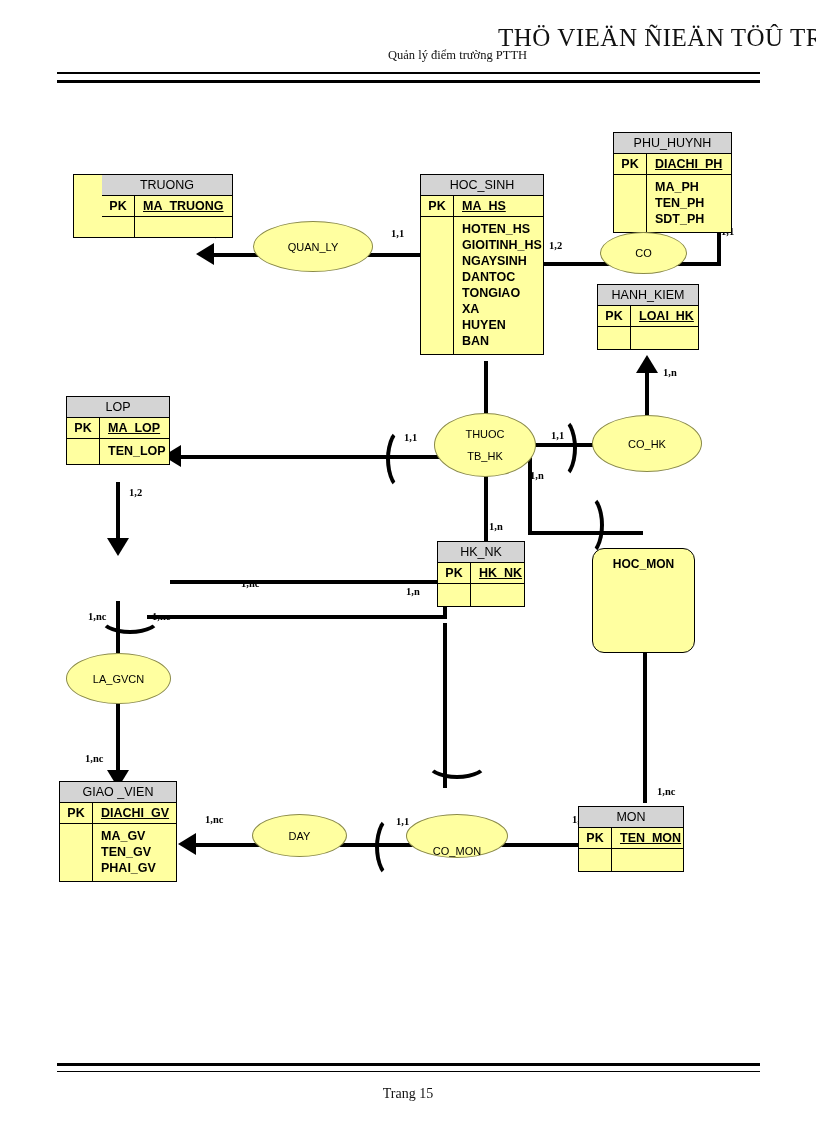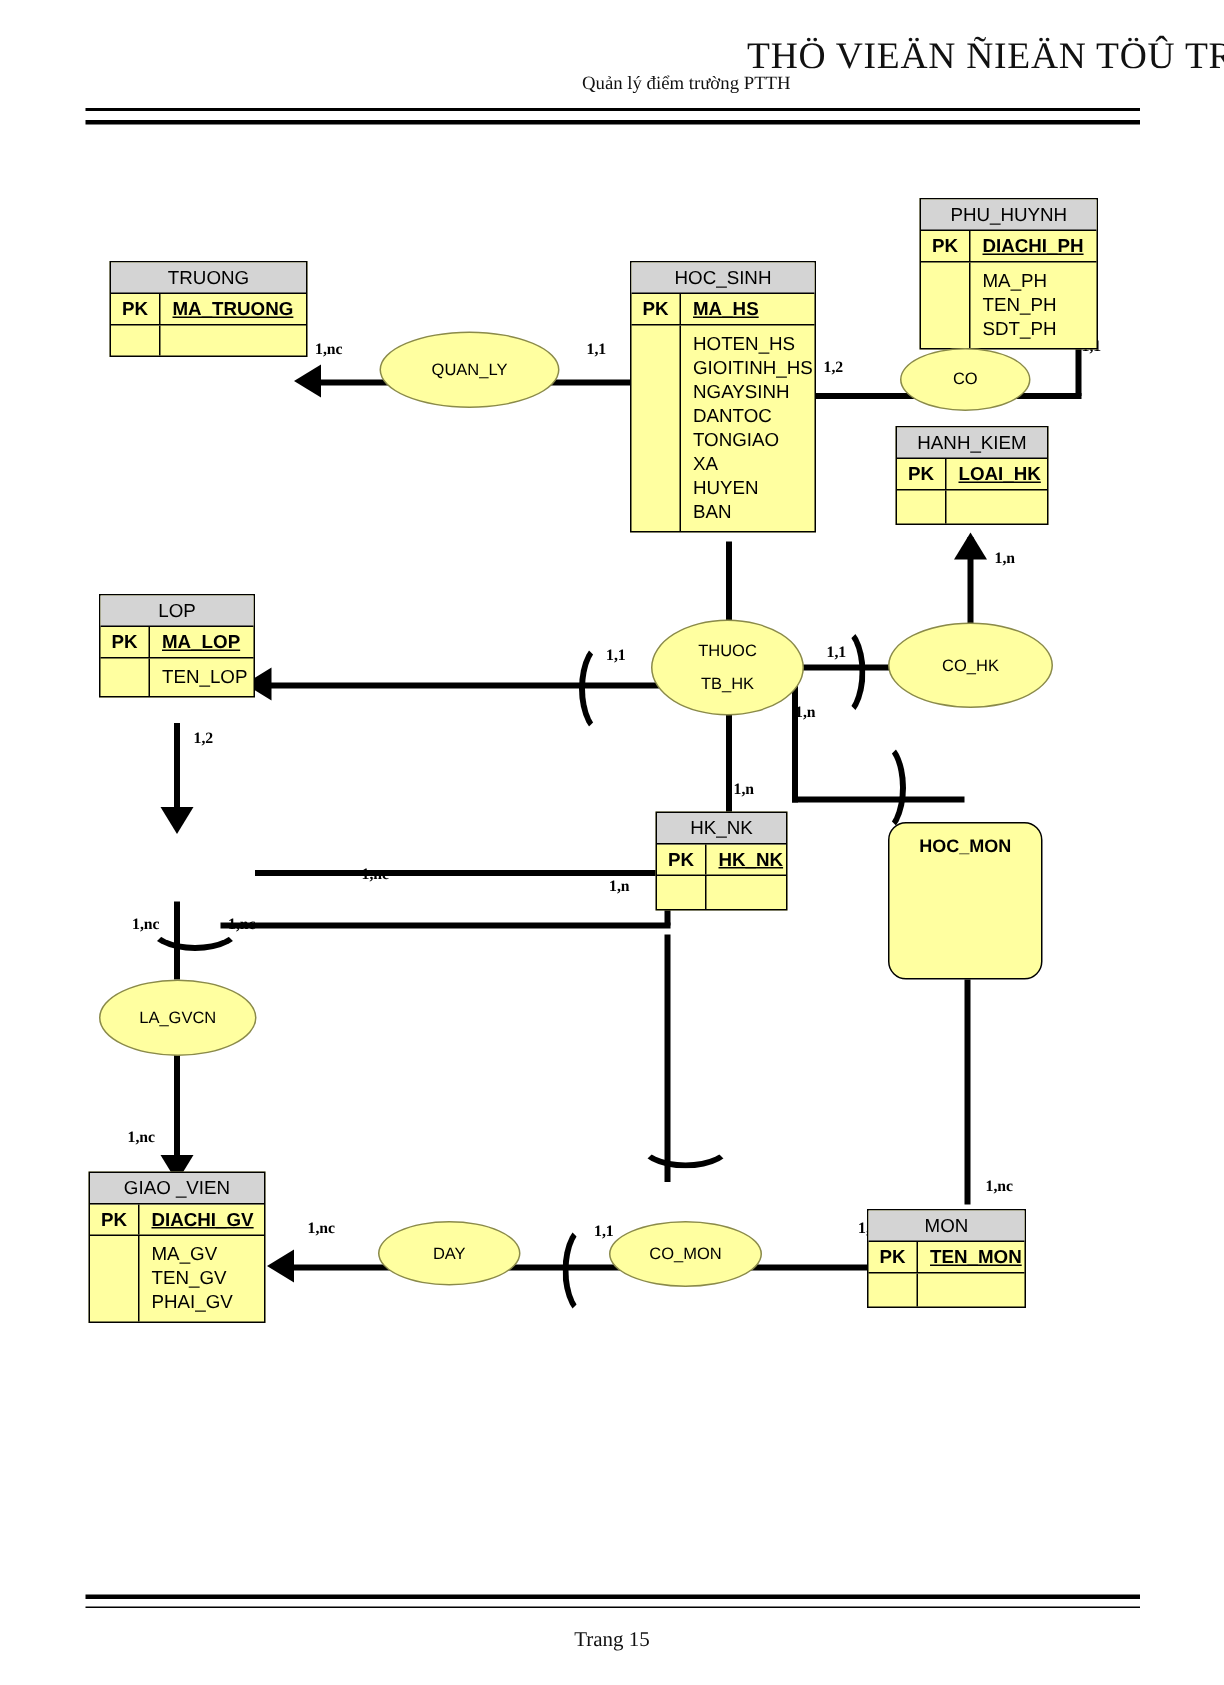--- a/index.html
+++ b/index.html
@@ -38,21 +38,21 @@
   }
 
   
   .entity{position:absolute;border:1.5px solid #000;background:#ffffa0;}
   .entity .ent-title{
     background:#d4d4d4;border-bottom:1.5px solid #000;
     text-align:center;font-size:12.5px;color:#000;
     padding:3px 0 3px 0;
   }
   .entity .ent-row{display:flex;border-bottom:1.5px solid #000;}
-  .entity .ent-row:last-child{border-bottom:none;}
+  .entity .ent-row:last-child{border-bottom:none;font-weight:bold;}
   .entity .pk-cell{
     width:32px;flex:0 0 32px;border-right:1.5px solid #000;
     font-size:12.5px;font-weight:bold;text-align:center;padding:3px 0;
   }
   .entity .pk-name{
     flex:1;font-size:12.5px;font-weight:bold;text-decoration:underline;
     padding:3px 0 3px 8px;
   }
   .entity .attr-cell{
     flex:1;font-size:12.5px;padding:4px 0 5px 8px;line-height:16px;
@@ -170,21 +170,21 @@
   <div class="card" style="left:129px;top:487px;">1,2</div>
   <div class="card" style="left:241px;top:578px;">1,nc</div>
   <div class="card" style="left:88px;top:611px;">1,nc</div>
   <div class="card" style="left:152px;top:611px;">1,nc</div>
   <div class="card" style="left:85px;top:753px;">1,nc</div>
   <div class="card" style="left:205px;top:814px;">1,nc</div>
   <div class="card" style="left:396px;top:816px;">1,1</div>
   <div class="card" style="left:572px;top:814px;">1,nc</div>
   <div class="card" style="left:657px;top:786px;">1,nc</div>
 
-  <div class="entity" style="left:73px;top:174px;width:130px;">
+  <div class="entity" style="left:73px;top:174px;width:130px;padding-left:28px;">
     <div class="ent-title">TRUONG</div>
     <div class="ent-row">
       <div class="pk-cell">PK</div>
       <div class="pk-name">MA_TRUONG</div>
     </div>
     <div class="ent-row">
       <div class="pk-cell">&nbsp;</div>
     </div>
   </div>
 
@@ -307,20 +307,20 @@
 
 
   <div class="rel" style="left:66px;top:653px;width:103px;height:49px;">
     <span>LA_GVCN</span>
   </div>
 
   <div class="rel" style="left:252px;top:814px;width:93px;height:41px;">
     <span>DAY</span>
   </div>
 
-  <div class="rel" style="left:406px;top:814px;width:100px;height:42px;">
+  <div class="rel" style="left:406px;top:814px;width:100px;height:42px;align-items:flex-end;">
     <span>CO_MON</span>
   </div>
 
   <div class="ftr-rule"></div>
   <div class="ftr-text">Trang 15</div>
 
 </div>
 
 </body></html>

